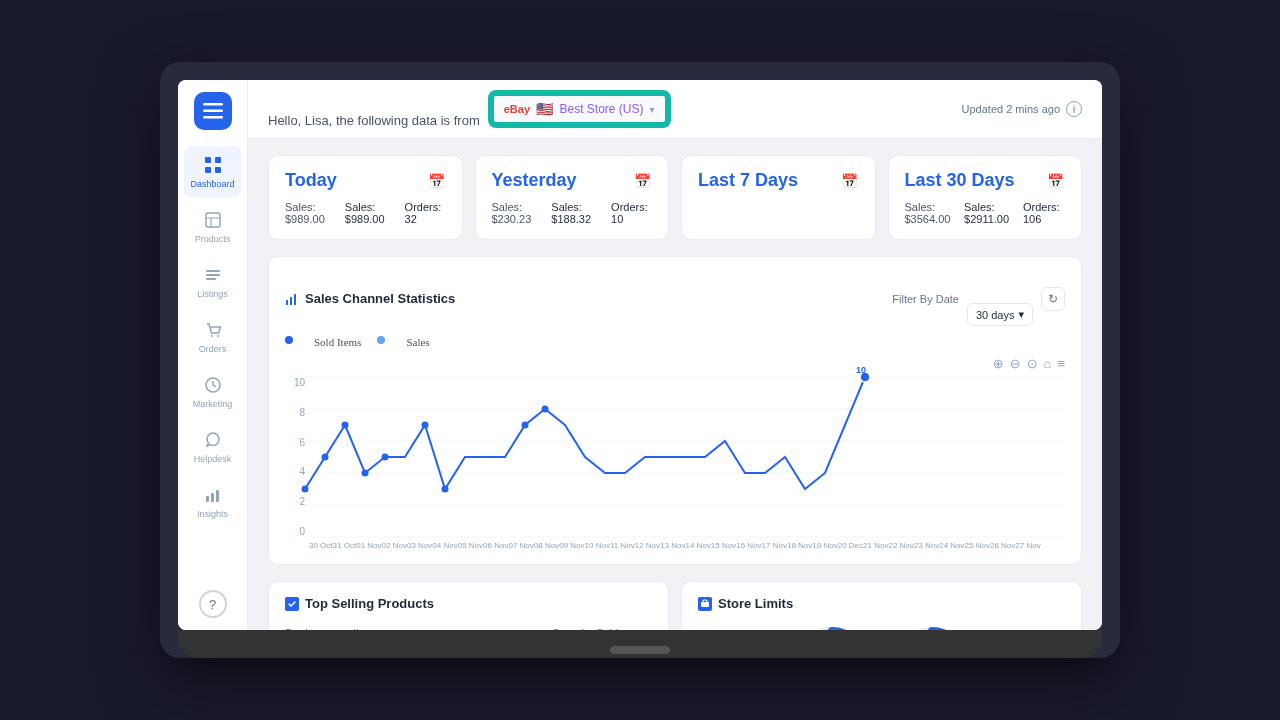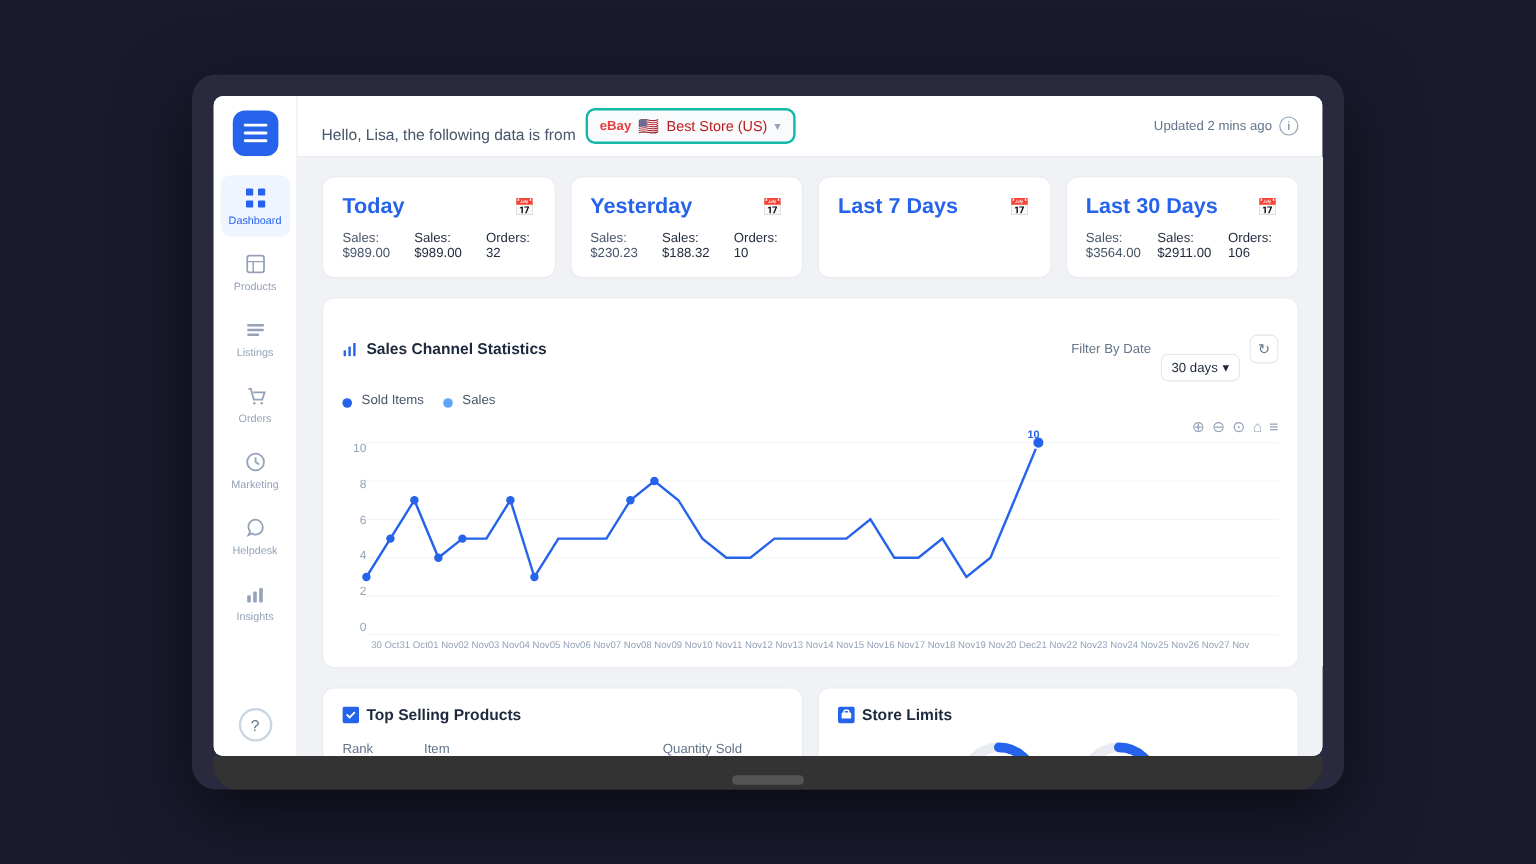--- a/index.html
+++ b/index.html
@@ -146,32 +146,32 @@
       align-items: flex-end;
       gap: 8px;
       font-size: 13px;
       color: #475569;
     }
     .store-selector {
       display: flex;
       align-items: center;
       gap: 6px;
       background: #f8fafc;
-      border: 2px solid #14b8a6;
+      border: 6px solid #14b8a6;
       border-radius: 8px;
       padding: 5px 10px;
       cursor: pointer;
     }
     .store-selector .ebay-logo {
       font-size: 11px;
       font-weight: bold;
       color: #e53e3e;
     }
     .store-selector .flag { font-size: 14px; }
-    .store-selector .store-name { font-size: 12px; color: #b91c1c; font-weight: 500; }
+    .store-selector .store-name { font-size: 12px; color: #8b5cf6; font-weight: 500; }
     .store-selector .chevron { color: #94a3b8; font-size: 10px; }
     .header-right {
       display: flex;
       align-items: center;
       gap: 6px;
       font-size: 11px;
       color: #64748b;
     }
     .info-icon {
       width: 16px;
@@ -283,24 +283,25 @@
       cursor: pointer;
       font-size: 12px;
     }
     .chart-legend {
       display: flex;
       gap: 16px;
       margin-bottom: 8px;
     }
     .legend-item {
       display: flex;
-      align-items: flex-end;
-      gap: 8px;
+      align-items: flex-start;
+      gap: 21px;
       font-size: 11px;
       color: #475569;
+      font-family: Liberation Serif, serif;
     }
     .legend-dot {
       width: 8px;
       height: 8px;
       border-radius: 50%;
     }
     .chart-toolbar {
       display: flex;
       justify-content: flex-end;
       gap: 6px;

